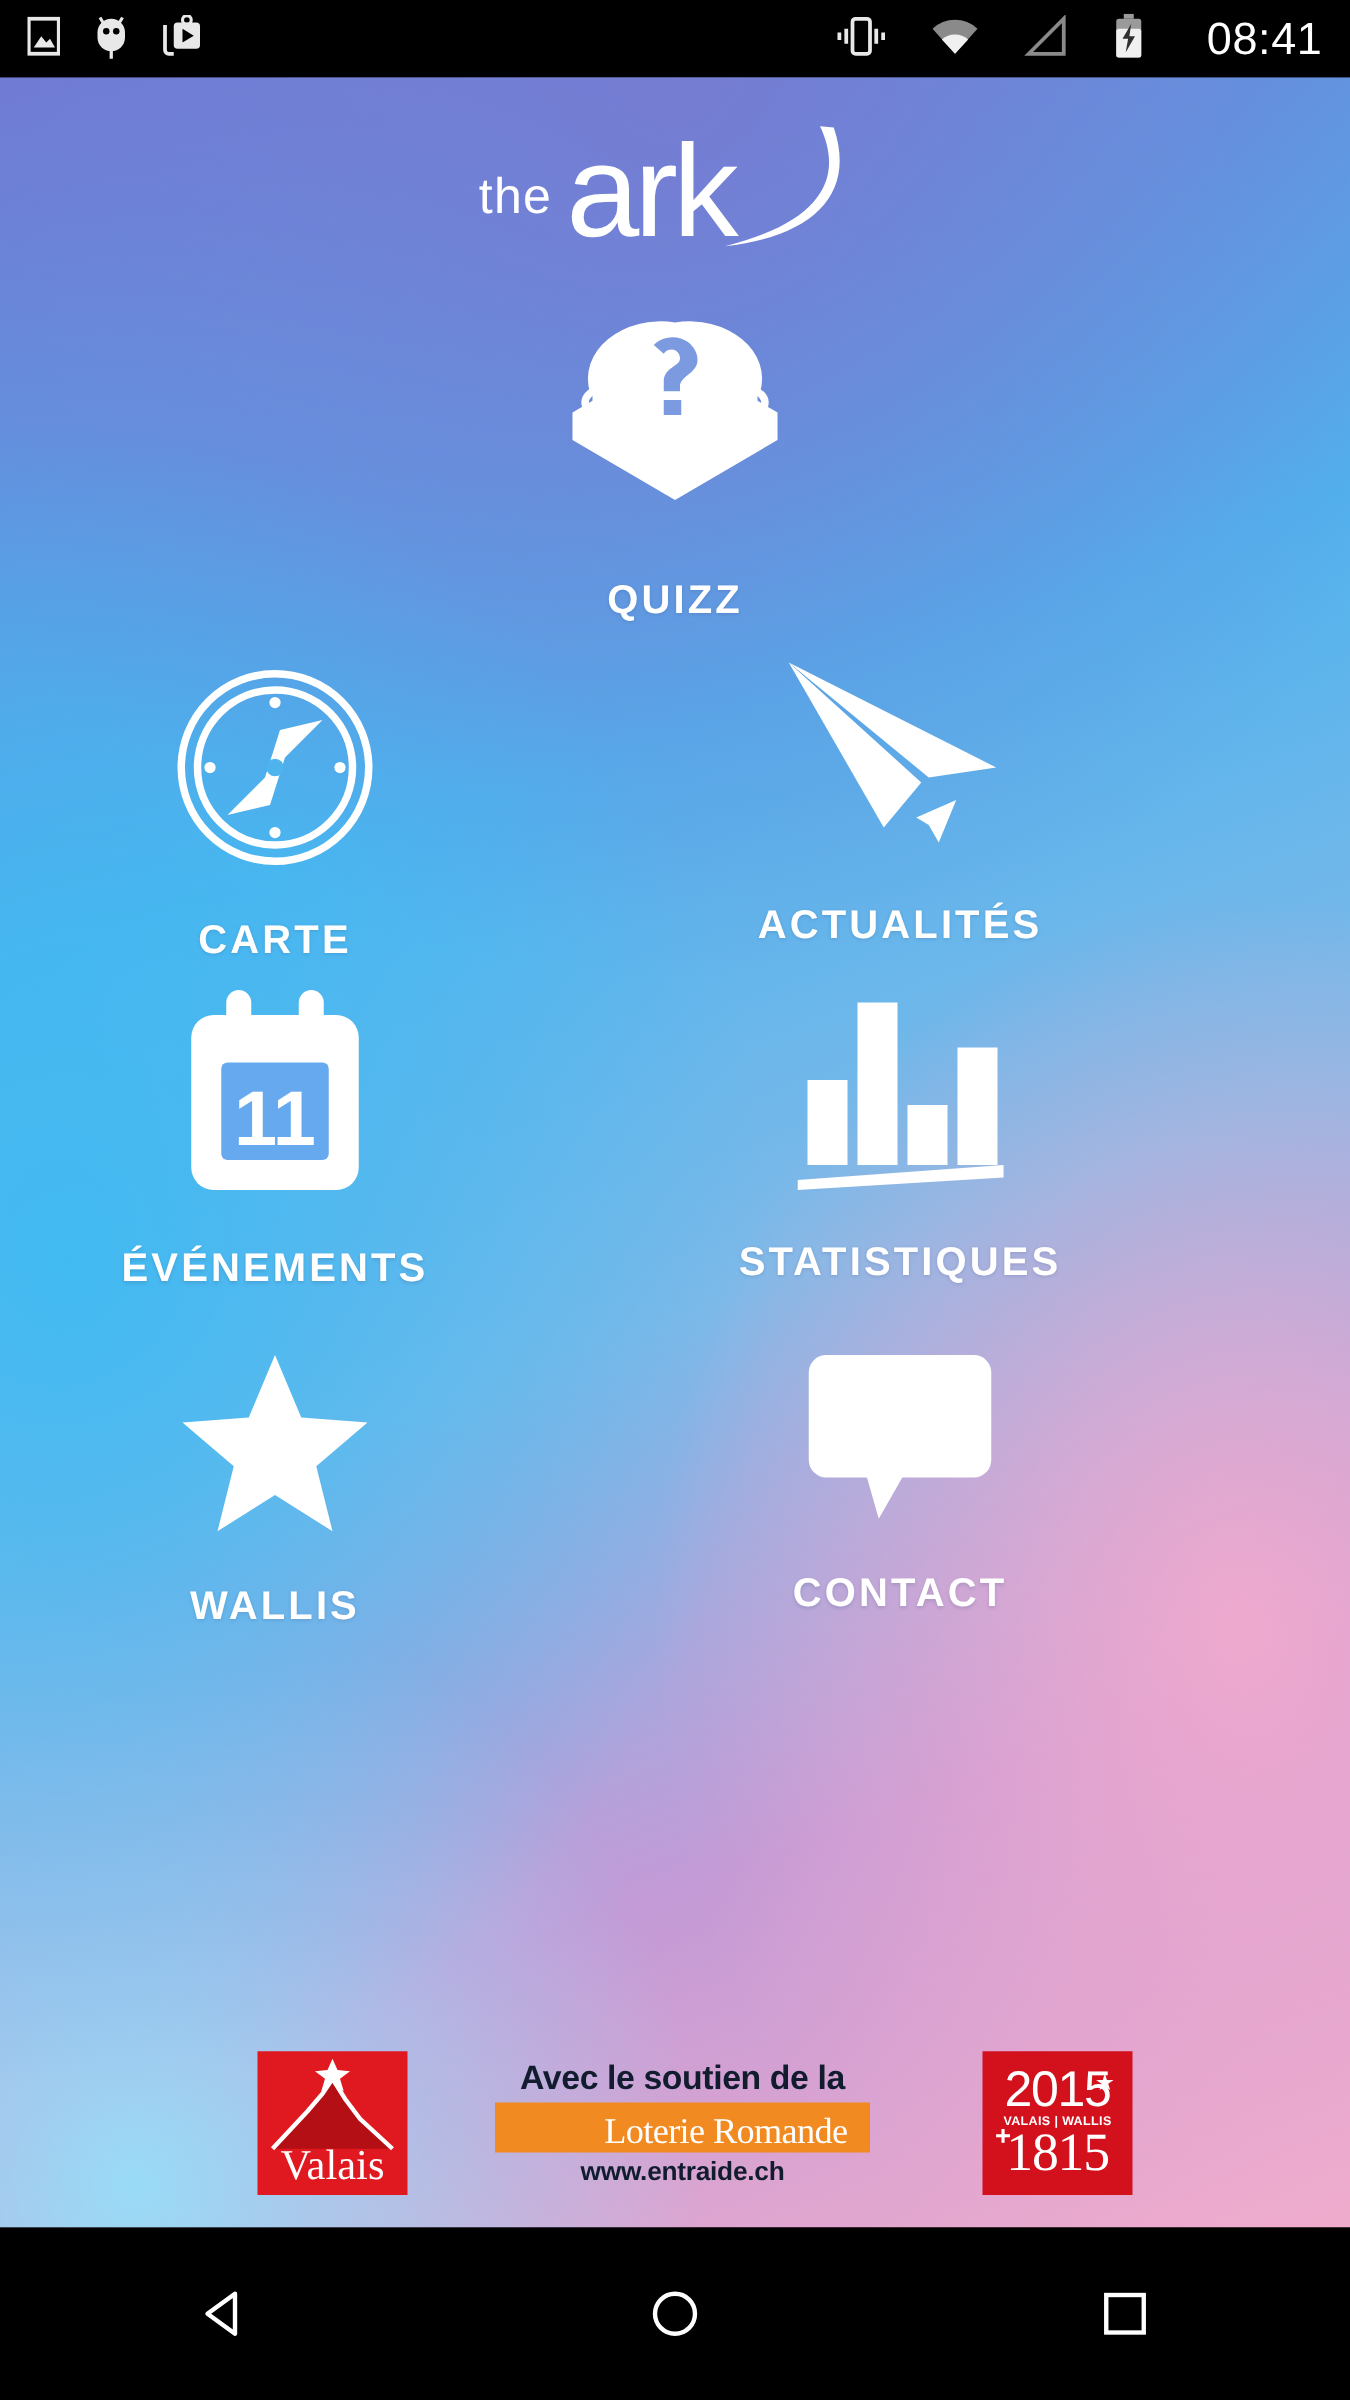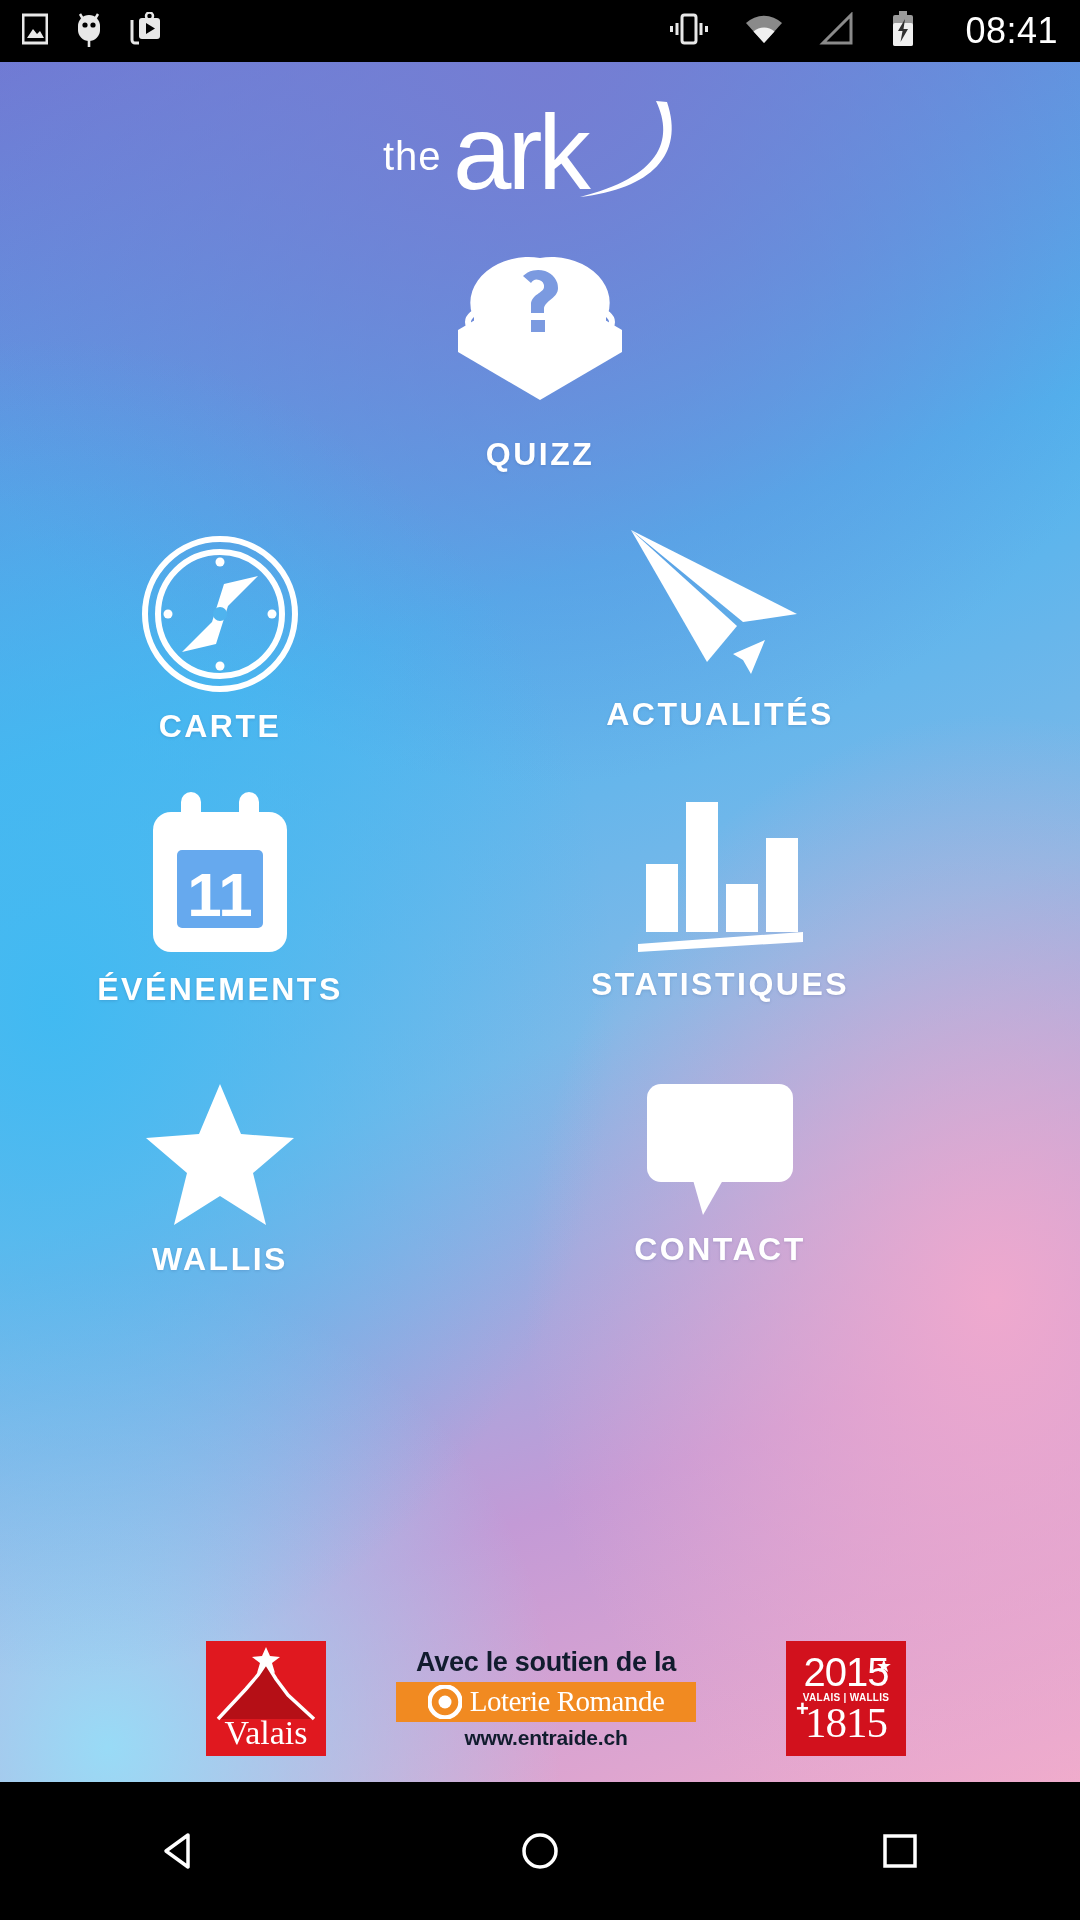--- a/index.html
+++ b/index.html
@@ -39,21 +39,21 @@
   
   .logo-wrap {
     position:absolute; top:28px; left:0; width:1080px; height:130px;
     display:flex; align-items:center; justify-content:center;
   }
 
   
   .grid { position:absolute; top:0; left:0; width:1080px; height:1720px; }
   .tile {
     position:absolute; display:flex; flex-direction:column;
-    align-items:center; justify-content:flex-start;
+    align-items:center; justify-content:flex-start;gap:25px;
   }
   .tile-icon { display:flex; align-items:center; justify-content:center; }
   .tile-label {
     color:#ffffff; font-weight:bold; letter-spacing:2.5px;
     font-size:32px; text-align:center; margin-top:14px;
     text-shadow:0 1px 3px rgba(40,60,110,0.18);
   }
 
   
   #tile-quizz   { left:290px; top:190px;  width:500px; }
@@ -82,22 +82,23 @@
   .lot-block {
     width:300px; margin-left:70px; text-align:center; flex:0 0 auto;
   }
   .lot-top {
     color:#111c2e; font-size:27px; font-weight:bold;
     font-family:"Liberation Sans", sans-serif; white-space:nowrap;
     letter-spacing:-0.3px;
   }
   .lot-bar {
     background:#f18a21; margin:4px 0; padding:3px 18px;
-    display:flex; align-items:flex-start; justify-content:center; gap:8px;
+    display:flex; align-items:flex-end; justify-content:center; gap:8px;
     height:40px;
+    flex-direction:column;
   }
   .lot-bar-text {
     color:#fff; font-family:"Liberation Serif", serif;
     font-size:29px; white-space:nowrap; letter-spacing:-0.5px;
   }
   .lot-url {
     color:#111c2e; font-size:21px; font-weight:bold;
     font-family:"Liberation Sans", sans-serif; letter-spacing:-0.2px;
   }
   .anniv-logo {

